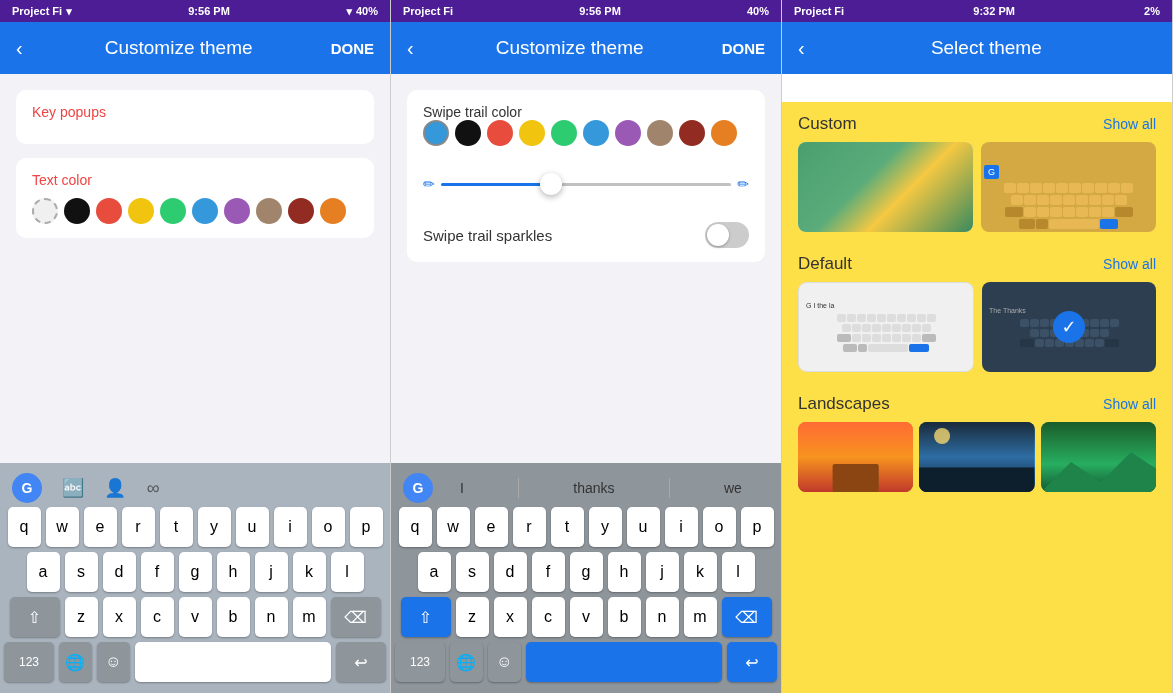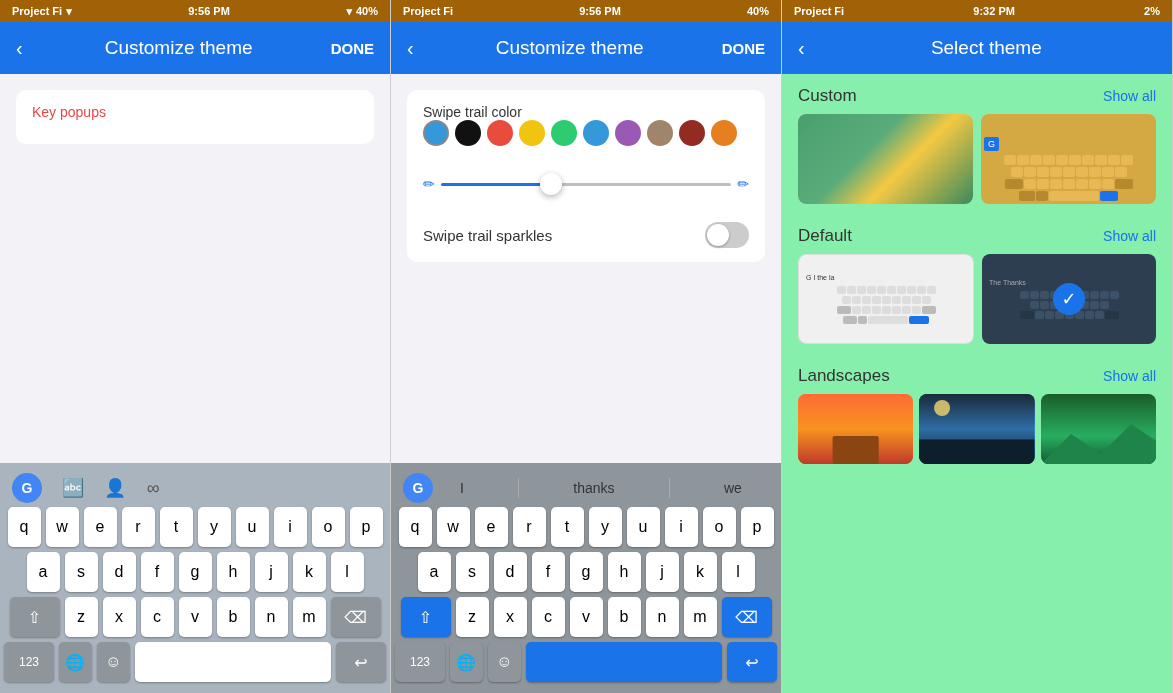--- a/index.html
+++ b/index.html
@@ -19,21 +19,21 @@
       height: 693px;
       display: flex;
       flex-direction: column;
       background: #fff;
       border-right: 1px solid #ccc;
       overflow: hidden;
     }
 
     
     .status-bar {
-      background: #a16207;
+      background: #4c1d95;
       color: white;
       font-size: 11px;
       font-weight: 600;
       padding: 4px 12px;
       display: flex;
       justify-content: space-between;
       align-items: center;
       height: 22px;
     }
     .status-bar .left { display: flex; align-items: center; gap: 4px; }
@@ -461,20 +461,35 @@
     <span class="nav-title">Customize theme</span>
     <span class="nav-done">DONE</span>
   </div>
 
   <div class="content-area">
     <div class="card">
       <div class="card-title">Key popups</div>
     </div>
 
 
+    <div class="card">
+      <div class="card-title">Text color</div>
+      <div class="color-row">
+        <div class="color-dot dotted"></div>
+        <div class="color-dot" style="background:#111"></div>
+        <div class="color-dot" style="background:#e74c3c"></div>
+        <div class="color-dot" style="background:#f1c40f"></div>
+        <div class="color-dot" style="background:#2ecc71"></div>
+        <div class="color-dot" style="background:#3498db"></div>
+        <div class="color-dot" style="background:#9b59b6"></div>
+        <div class="color-dot" style="background:#a0856c"></div>
+        <div class="color-dot" style="background:#922b21"></div>
+        <div class="color-dot" style="background:#e67e22"></div>
+      </div>
+    </div>
   </div>
 
   <div class="keyboard-area">
     <div class="toolbar-row">
       <div class="toolbar-google">G</div>
       <span class="toolbar-icon">🔤</span>
       <span class="toolbar-icon">👤</span>
       <span class="toolbar-icon">∞</span>
     </div>
     <div class="kb-row">
@@ -639,21 +654,21 @@
     <div class="right">
       <span>2%</span>
     </div>
   </div>
 
   <div class="nav-bar nav-bar-3">
     <span class="nav-back">‹</span>
     <span class="nav-title">Select theme</span>
   </div>
 
-  <div class="content-scroll panel3" style="background:#86efac; flex:1; overflow-y:auto;">
+  <div class="content-scroll panel3" style="background:#fde047; flex:1; overflow-y:auto;margin-top:28px;">
 
     <div class="section-header">
       <span class="section-title">Custom</span>
       <span class="show-all">Show all</span>
     </div>
     <div class="theme-grid">
 
       <div class="theme-thumb theme-add">
         <div class="theme-add-bg"></div>
         <div class="add-plus">+</div>

